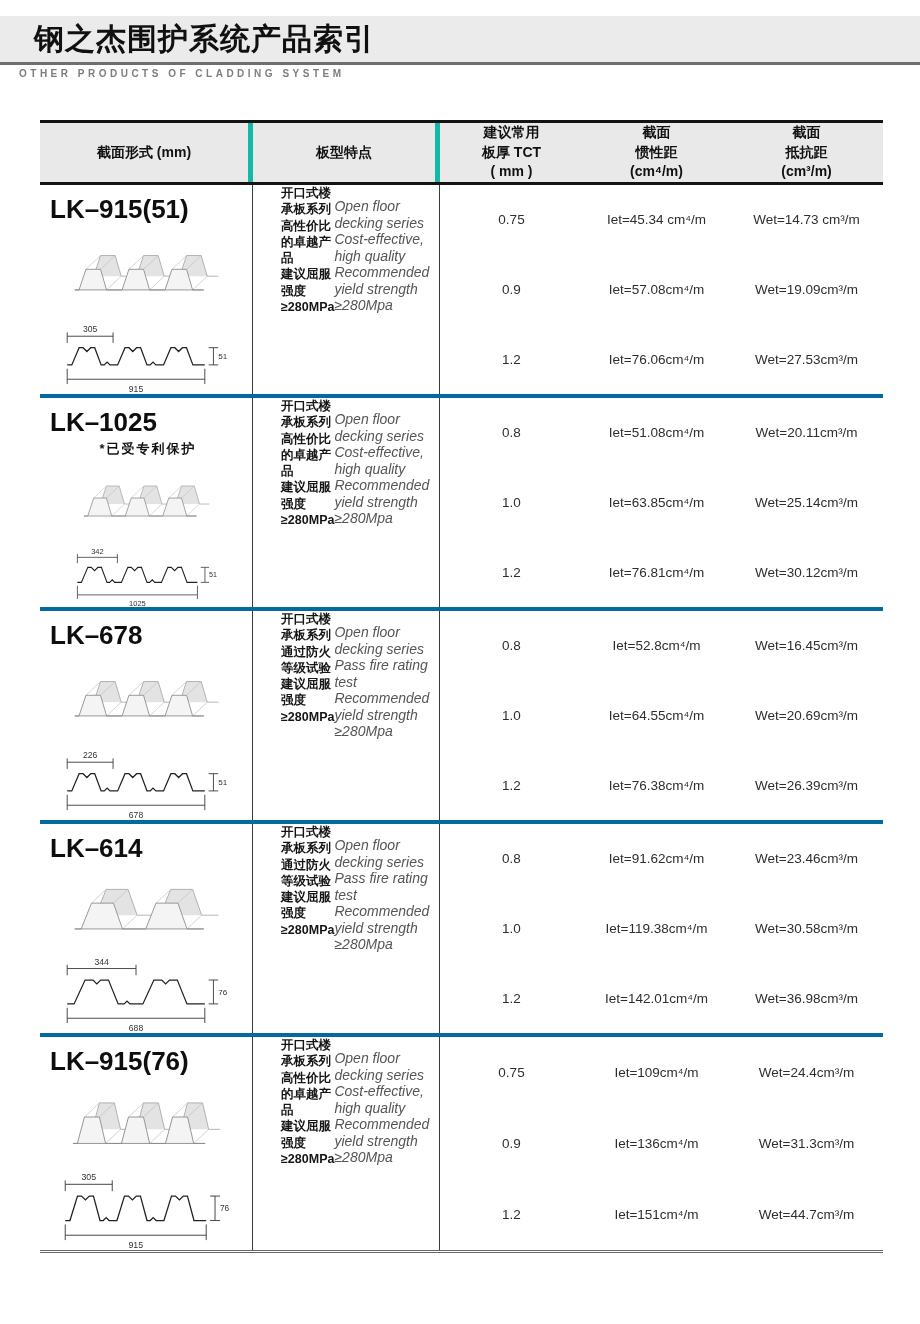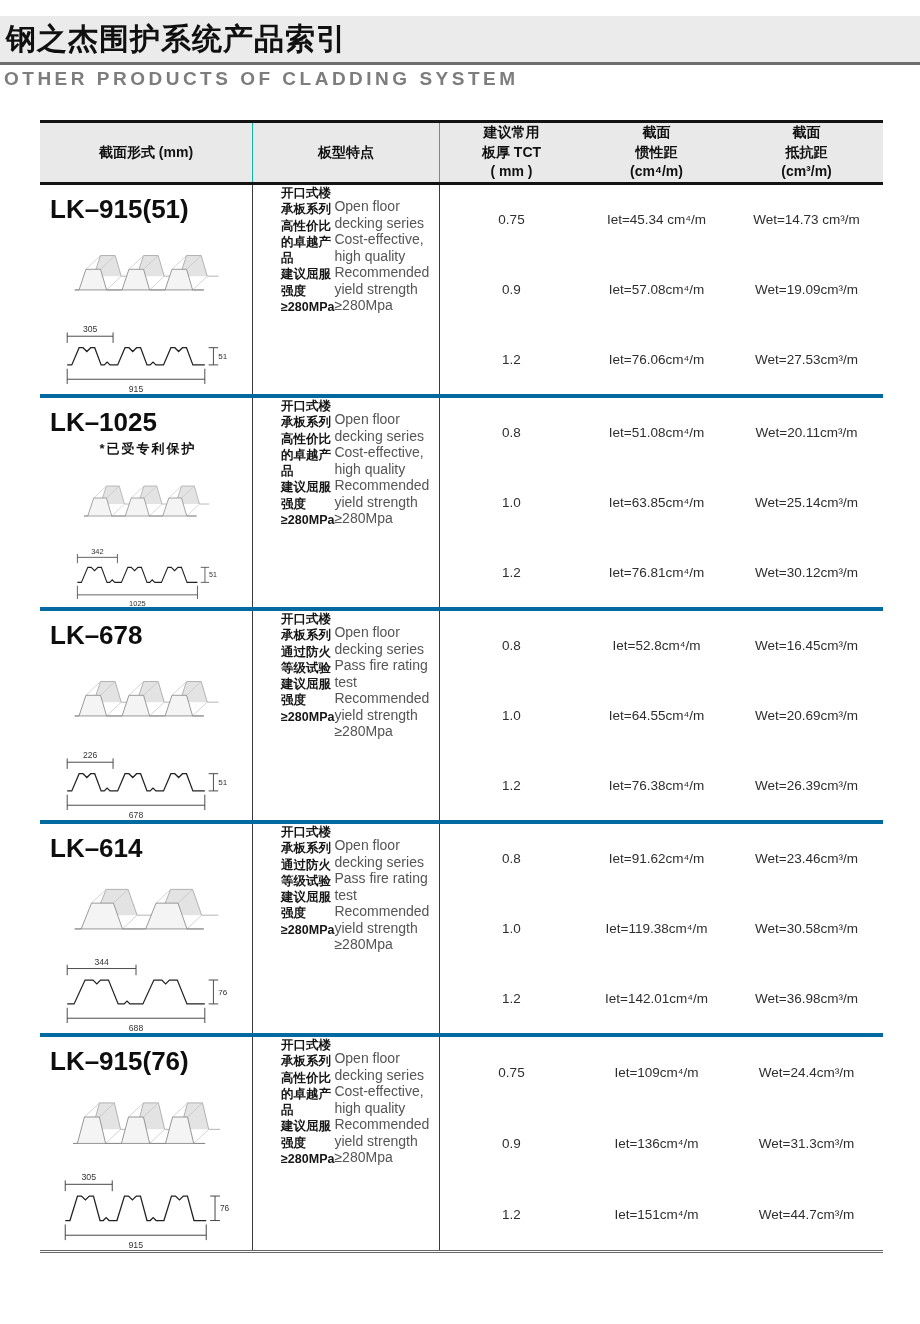--- a/index.html
+++ b/index.html
@@ -10,41 +10,41 @@
   }
   .page{position:relative;width:920px;height:1324px;background:#fff;overflow:hidden;}
 
   
   .banner{
     position:absolute;top:16px;left:0;right:0;height:46px;
     background:#ebebeb;border-bottom:3px solid #6e6e6e;
   }
   .banner-title{
     font-size:30px;font-weight:700;color:#101010;
-    padding:6px 0 0 6px;letter-spacing:1px;line-height:1.1;
+    padding:6px 0 0 6px;letter-spacing:1px;line-height:1.1;margin-left:28px;
   }
   .banner-sub{
-    position:absolute;top:68px;left:4px;
-    font-size:19px;font-weight:700;letter-spacing:3.5px;color:#7d7d7d;
+    position:absolute;top:68px;left:19px;
+    font-size:10px;font-weight:700;letter-spacing:3.5px;color:#7d7d7d;
   }
 
   
   .ptable{position:absolute;top:120px;left:40px;width:843px;}
   .thead{
     display:flex;height:59px;background:#e9e9e9;
     border-top:3px solid #141414;border-bottom:3px solid #141414;
     font-weight:700;font-size:14px;color:#111;
   }
   .thead .hcell{
     display:flex;align-items:center;justify-content:center;
     height:100%;text-align:center;white-space:pre-line;line-height:1.4;
     box-sizing:border-box;
   }
   .c1{width:213px;} .c2{width:187px;} .c3{width:143px;} .c4{width:147px;} .c5{width:153px;}
-  .vline{border-right:1px solid #14b8a6;}
+  .vline{border-right:5px solid #14b8a6;}
 
   .tbody{border-bottom:3px double #666;}
   .trow{display:flex;height:213px;border-bottom:4px solid #0369a1;box-sizing:border-box;}
   .trow:last-child{border-bottom:none;}
 
   .cell1{
     width:213px;box-sizing:border-box;border-right:1px solid #3a3a3a;
     display:flex;flex-direction:column;overflow:hidden;
     padding:6px 6px 0 8px;
   }
@@ -58,21 +58,21 @@
     width:187px;box-sizing:border-box;border-right:1px solid #3a3a3a;
     display:flex;flex-direction:row;justify-content:center;
     padding:0 6px 0 28px;
   }
   .feat-cn{
     font-size:12.5px;font-weight:700;color:#151515;
     line-height:1.3;white-space:pre-line;
   }
   .feat-en{
     margin-top:13px;font-size:14px;color:#555;
-    line-height:1.18;white-space:pre-line;
+    line-height:1.18;white-space:pre-line;font-style:italic;
   }
 
   .cell-data{flex:1;display:flex;flex-direction:column;justify-content:space-around;}
   .spec-line{display:flex;align-items:center;font-size:13.5px;color:#2e2e2e;}
   .spec-tct{width:143px;text-align:center;}
   .spec-iet{width:147px;text-align:center;}
   .spec-wet{width:153px;text-align:center;}
 </style>
 </head>
 <body>

